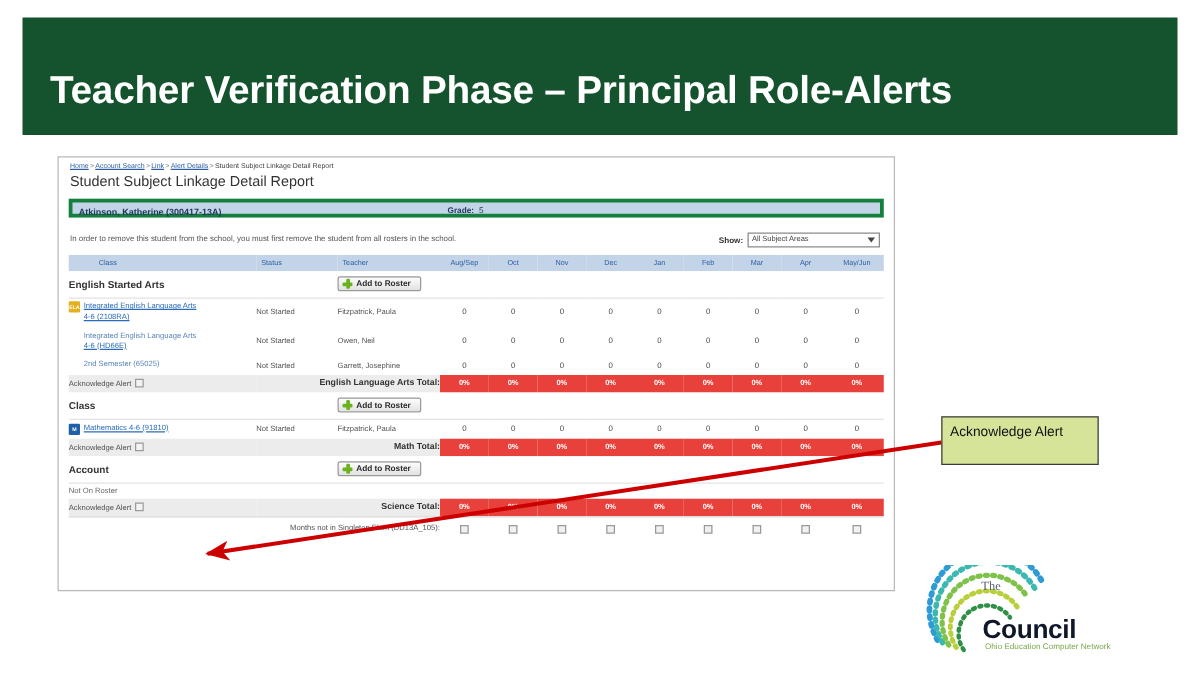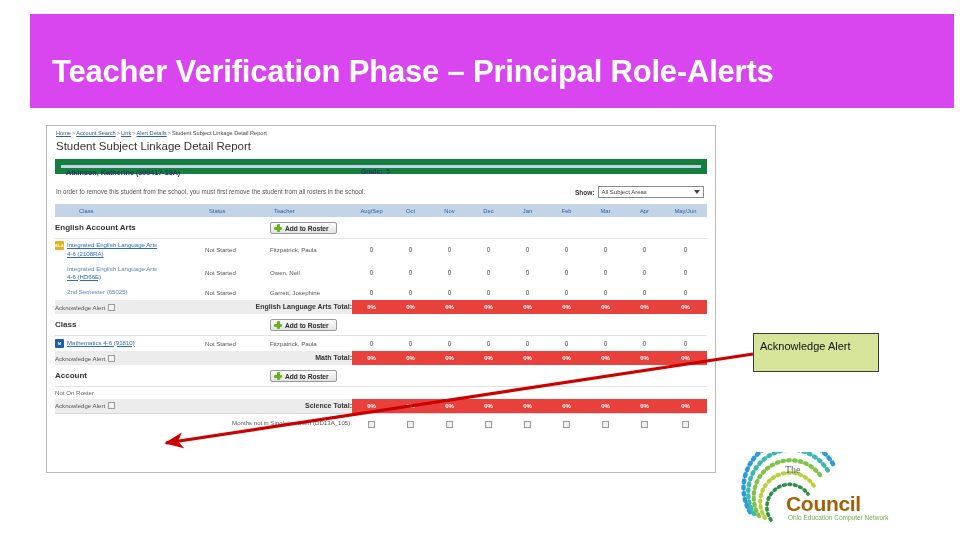--- a/index.html
+++ b/index.html
@@ -5,22 +5,21 @@
   html,body{margin:0;padding:0;}
   body{
     width:960px;height:540px;overflow:hidden;position:relative;
     background:#ffffff;
     font-family:"Liberation Sans",sans-serif;
   }
 
   
   #title-banner{
     position:absolute;left:18px;top:14px;width:924px;height:94px;
-    background:#d946ef;
-    margin-left:12px;
+    background:#14532d;
   }
   #title-text{
     position:absolute;left:22px;top:40px;width:884px;
     color:#ffffff;
     font-size:31px;font-weight:bold;letter-spacing:-.2px;
     white-space:nowrap;
   }
 
   
   #shot{
@@ -40,21 +39,21 @@
   .breadcrumb .sep{color:#777;padding:0 1px;}
   .breadcrumb .cur{color:#444;text-decoration:none;}
 
   .report-title{
     position:absolute;left:9px;top:14px;
     font-size:11.5px;color:#333;white-space:nowrap;
   }
 
   .student-bar{
     position:absolute;left:8px;top:33px;width:652px;height:15px;
-    background:#c3d4e8;border:6px solid #15803d;box-sizing:border-box;
+    background:#c3d4e8;border:3px solid #15803d;box-sizing:border-box;
   }
   .student-name{
     position:absolute;left:5px;top:3px;
     font-size:7.2px;font-weight:bold;color:#21385c;white-space:nowrap;
   }
   .student-grade{
     position:absolute;left:300px;top:3px;
     font-size:6.6px;font-weight:bold;color:#21385c;white-space:nowrap;
   }
   .student-grade .gv{font-weight:normal;padding-left:4px;}
@@ -189,21 +188,21 @@
   #logo-the{
     position:absolute;left:47px;top:12px;font-size:10px;color:#5a6470;
     font-family:"Liberation Serif",serif;
   }
   #logo-mgmt{
     position:absolute;left:45px;top:20px;font-size:21px;font-weight:bold;
     color:#1f5fa8;letter-spacing:-.3px;white-space:nowrap;
   }
   #logo-council{
     position:absolute;left:48px;top:40px;font-size:21px;font-weight:bold;
-    color:#a16207;letter-spacing:-.3px;white-space:nowrap;
+    color:#0f172a;letter-spacing:-.3px;white-space:nowrap;
   }
   #logo-tag{
     position:absolute;left:50px;top:62px;font-size:6.5px;color:#7aa84a;
     white-space:nowrap;
   }
 </style>
 </head>
 <body>
 
 <div id="title-banner">
@@ -262,21 +261,21 @@
         <th>Jan</th>
         <th>Feb</th>
         <th>Mar</th>
         <th>Apr</th>
         <th>May/Jun</th>
       </tr>
     </thead>
     <tbody>
 
       <tr class="grp-row">
-        <td class="grp-name">English Account Arts</td>
+        <td class="grp-name">English Started Arts</td>
         <td></td>
         <td colspan="10">
           <span class="btn-roster">
             <span class="plus"></span>
             <span>Add to Roster</span>
           </span>
         </td>
       </tr>
 
       <tr class="cls-row tall">

